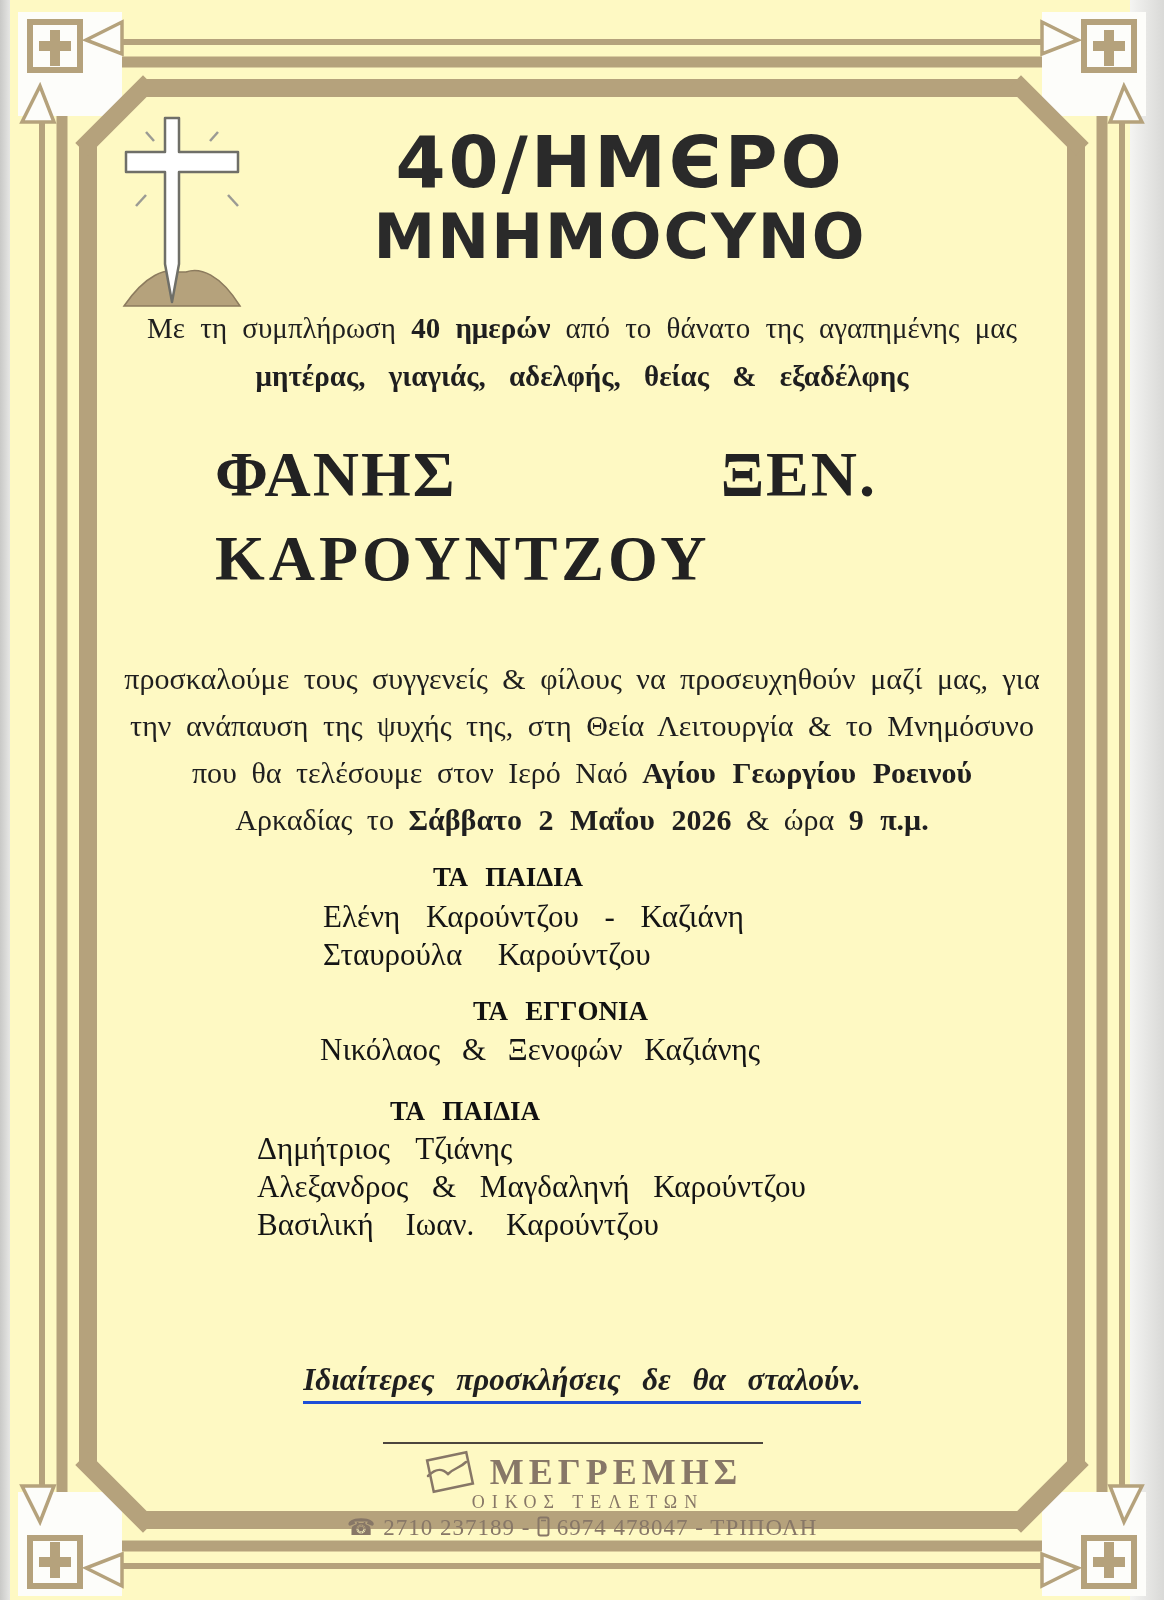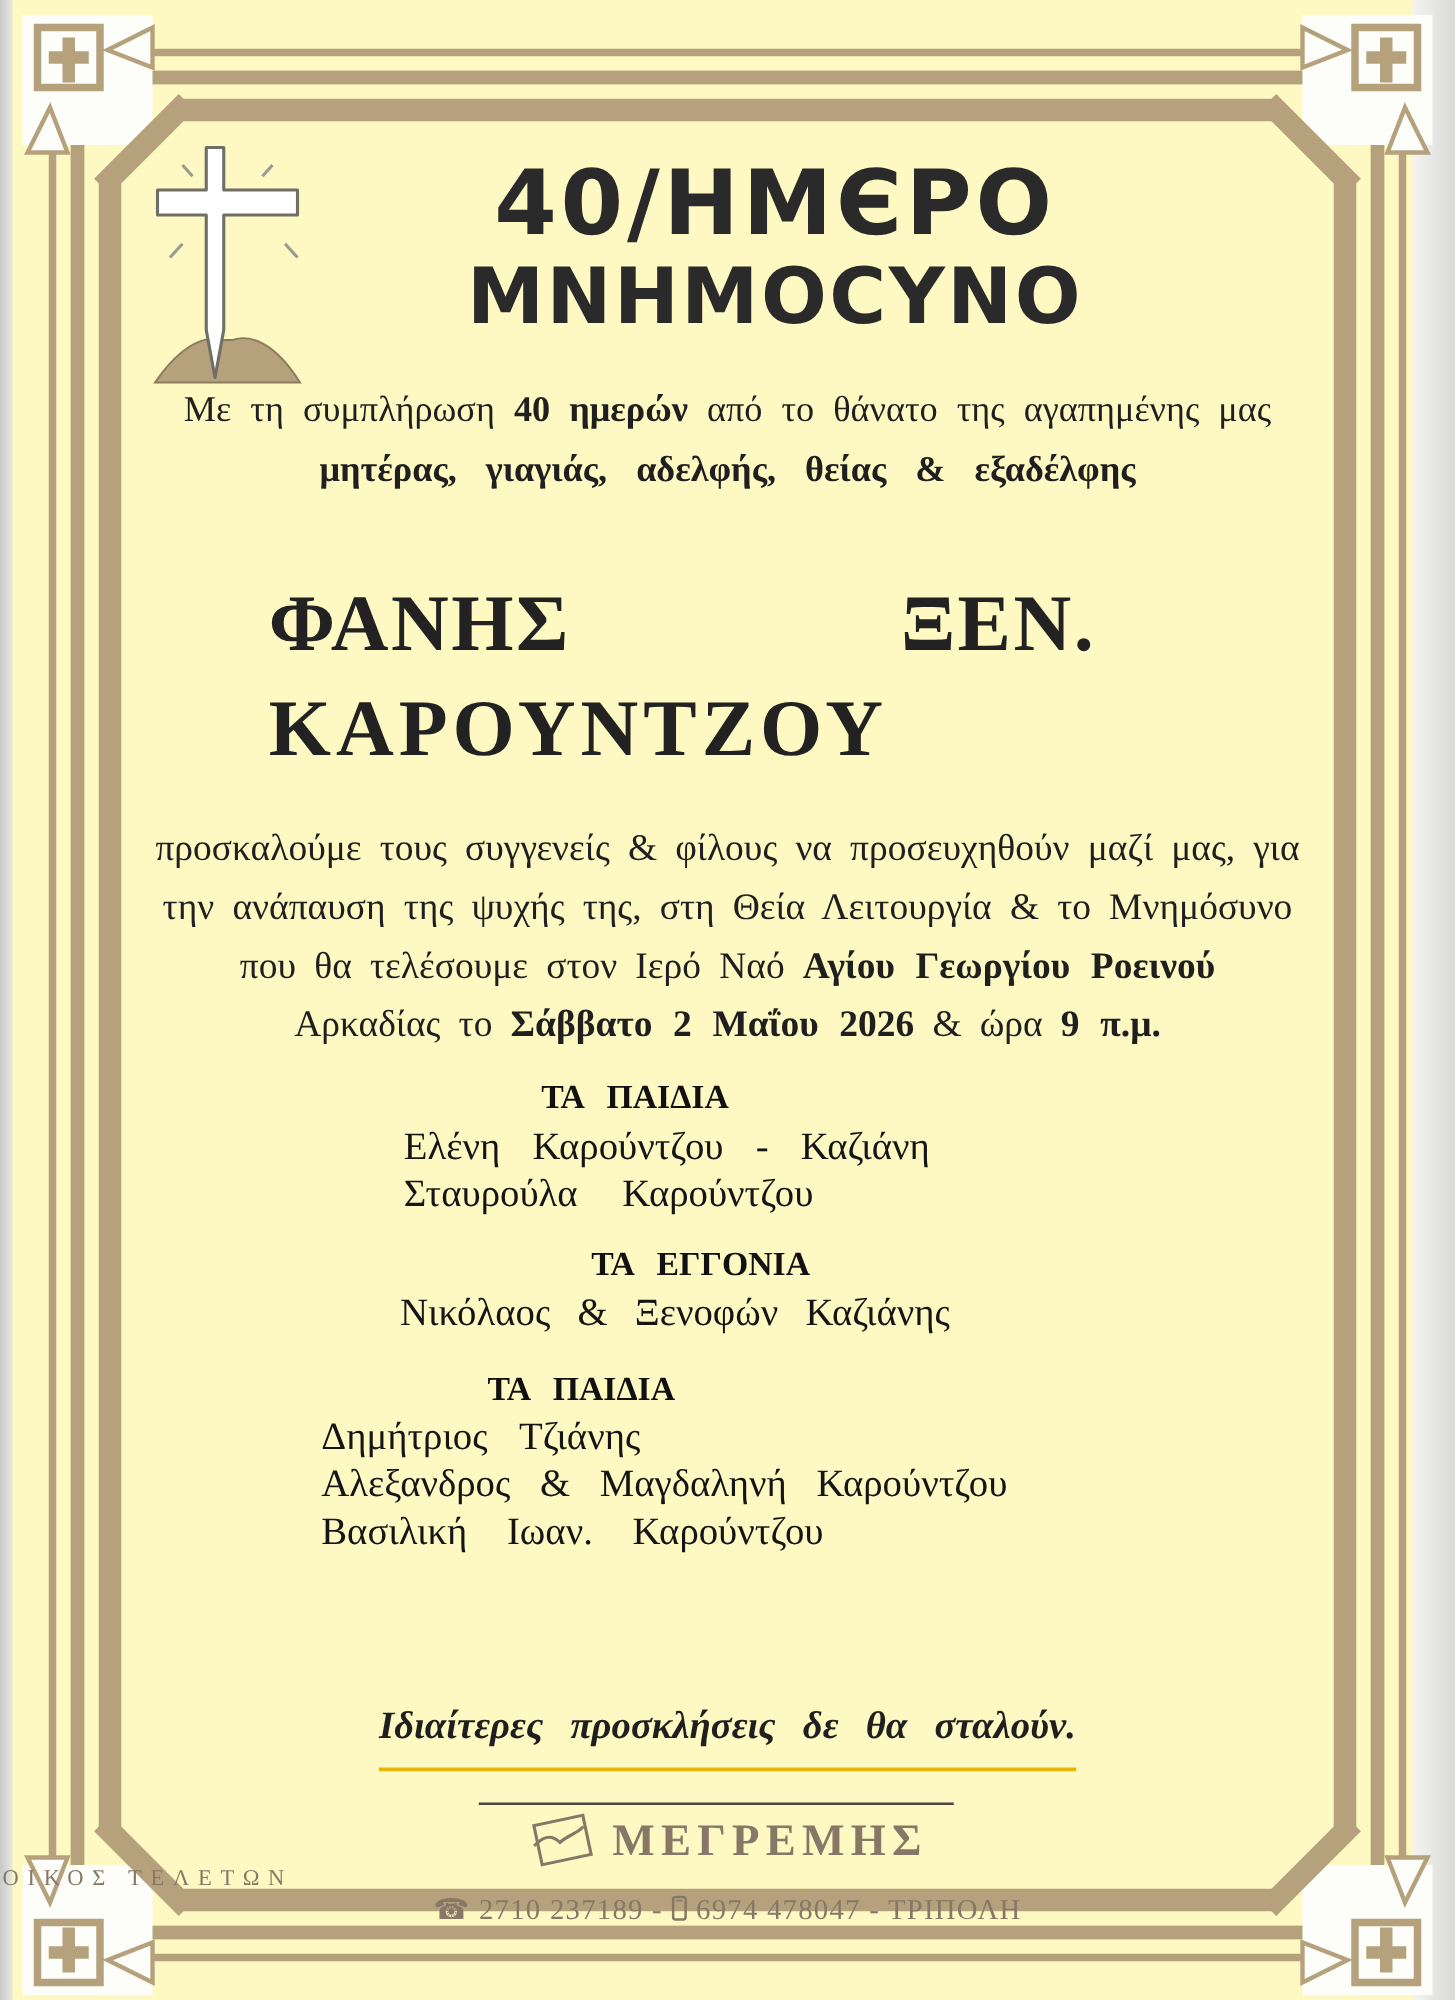--- a/index.html
+++ b/index.html
@@ -26,21 +26,21 @@
     font-family:"DejaVu Sans","Liberation Sans",sans-serif;
     font-weight:bold;color:#2a2a2a;line-height:1.0;}
   .title .t1{font-size:72px;letter-spacing:3px;}
   .title .t2{font-size:62px;letter-spacing:2px;margin-top:8px;}
   
   .intro{left:100px;top:312px;width:964px;text-align:center;
     font-size:29px;word-spacing:8px;}
   .intro .l2{margin-top:15px;font-weight:bold;word-spacing:16px;}
   
   .deceased{left:215px;top:438px;width:662px;font-weight:bold;
-    font-size:64px;letter-spacing:2px;color:#222;margin-top:24px;}
+    font-size:64px;letter-spacing:2px;color:#222;}
   .deceased .row1{display:flex;justify-content:space-between;}
   .deceased .row2{margin-top:10px;letter-spacing:4px;}
   
   .invitation{left:100px;top:655px;width:964px;text-align:center;
     font-size:30px;line-height:47px;word-spacing:7px;}
   .invitation b{word-spacing:9px;}
   
   .sec-head{font-weight:bold;font-size:27px;word-spacing:12px;color:#111;}
   .fam{font-size:31px;color:#151515;}
   .children-head{left:433px;top:862px;}
@@ -49,28 +49,28 @@
   .ws16{word-spacing:16px;} .ws24{word-spacing:24px;} .ws14{word-spacing:14px;}
   .grand-head{left:437px;top:996px;margin-left:36px;}
   .grand-row{left:320px;top:1032px;}
   .siblings-head{left:390px;top:1096px;}
   .siblings-rows{left:257px;top:1130px;line-height:38px;}
   .relatives{left:285px;top:1282px;display:flex;gap:158px;
     font-weight:bold;font-size:29px;word-spacing:10px;}
   
   .closing{left:0;top:1362px;width:1164px;text-align:center;}
   .closing span{font-weight:bold;font-style:italic;font-size:31px;
-    word-spacing:14px;border-bottom:3px solid #eab308;padding-bottom:17px;}
+    word-spacing:14px;border-bottom:3px solid #1d4ed8;padding-bottom:4px;}
   
   .footer-sep{left:383px;top:1442px;width:380px;border-top:2px solid #4c463e;}
   .footer-brand{left:0;top:1450px;width:1164px;display:flex;
     justify-content:center;align-items:center;gap:10px;color:#877767;}
   .brand-name{font-size:36px;letter-spacing:5px;font-weight:bold;
     font-family:"Liberation Serif",serif;}
-  .footer-sub{left:2px;top:1492px;width:1144px;
+  .footer-sub{left:16px;top:1492px;width:1144px;text-align:center;
     color:#877767;font-size:18px;letter-spacing:7px;}
   .footer-phone{left:0;top:1514px;width:1164px;text-align:center;
     color:#877767;font-size:23px;letter-spacing:1px;}
   .footer-phone .icon-svg{vertical-align:-2px;}
 </style>
 </head>
 <body>
 
 <div class="page">
 

